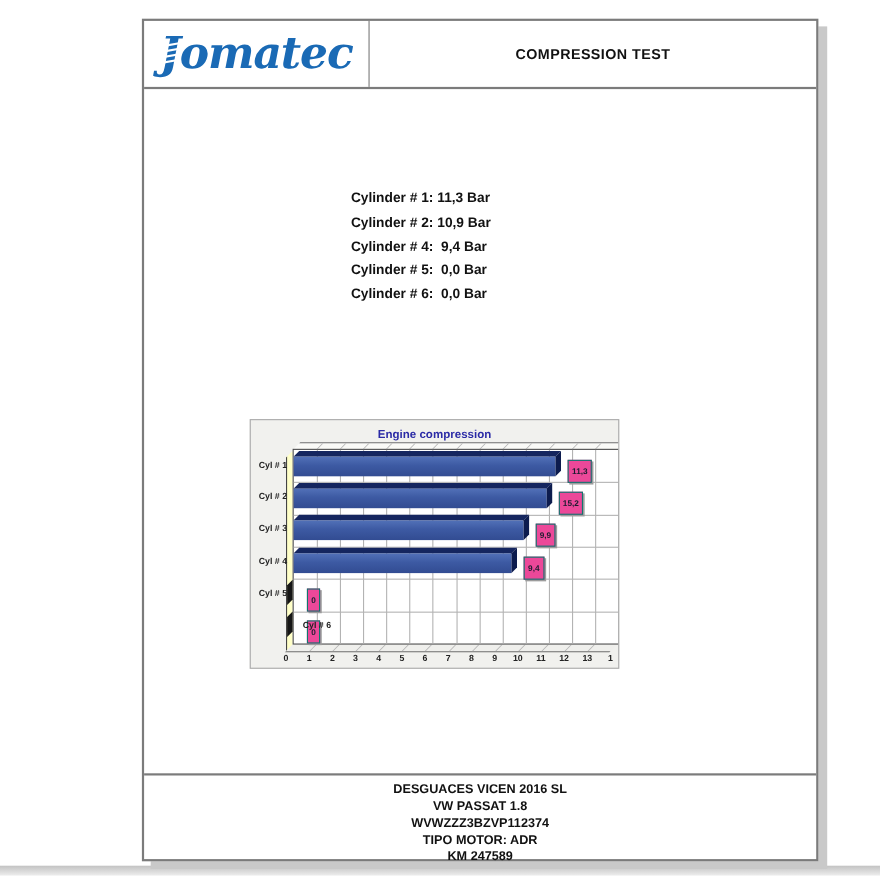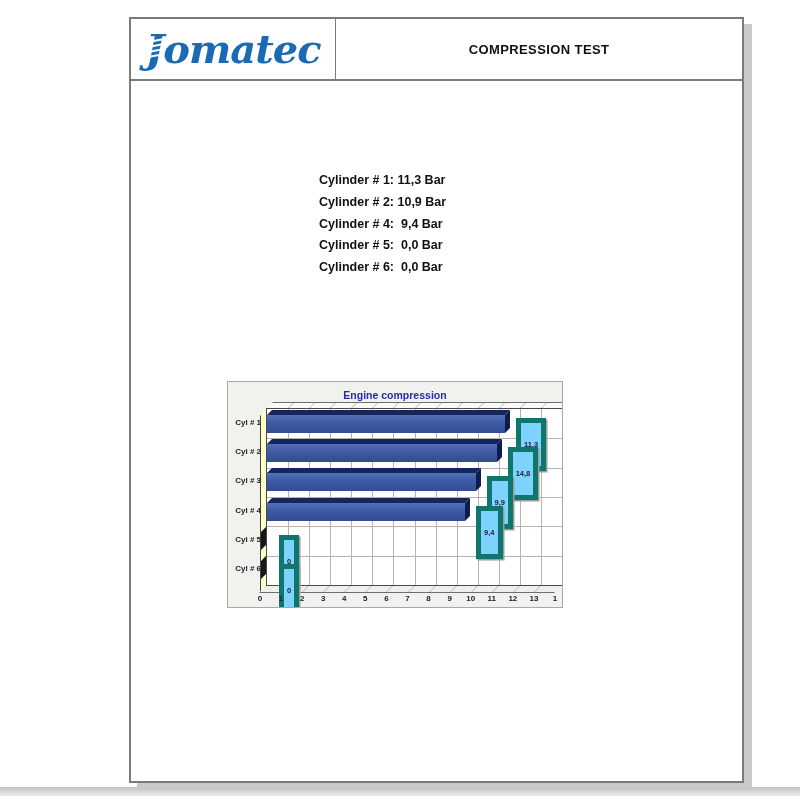--- a/index.html
+++ b/index.html
@@ -51,22 +51,22 @@
            transform:skewX(-45deg); transform-origin:0 0; overflow:hidden; }
 
   .bar { position:absolute; left:0; height:18px;
          background:linear-gradient(180deg,#5271b8 0%,#3d5aa3 45%,#324c92 100%); }
   .bar-top { position:absolute; left:0; top:-5px; width:100%; height:5px;
              background:#15265f; transform:skewX(-45deg); transform-origin:0 100%; }
   .bar-cap { position:absolute; left:100%; top:0; width:5px; height:100%;
              background:#0d1c4e; transform:skewY(-45deg); transform-origin:0 0; }
   .bar.zero .bar-cap { background:#161616; }
 
-  .val-label { position:absolute; height:11px; line-height:11px; padding:16px 3px;
-               background:#7dd3fc; border:5px solid #0f766e;
+  .val-label { position:absolute; height:11px; line-height:11px; padding:4px 3px;
+               background:#ec4899; border:1px solid #0f766e;
                box-shadow:1.5px 1.5px 0 #9c9c9c; font-size:7.5px; font-weight:bold;
                color:#1c1c30; white-space:nowrap; }
 
   .ylab { position:absolute; left:0; width:33px; text-align:right; padding-right:2px;
           font-size:8px; font-weight:bold; color:#222; }
   .xlab { position:absolute; top:212px; width:16px; text-align:center;
           font-size:8px; font-weight:bold; color:#222; }
 
   
   .footer { position:absolute; left:0; right:0; bottom:0; height:78px;
@@ -163,21 +163,21 @@
           <div class="hgrid" style="top: 146.667px;"></div>
           <div class="bar" style="top: 5.5px; width: 238.107px;">
             <div class="bar-top"></div>
             <div class="bar-cap"></div>
           </div>
           <div class="val-label" style="top: 8.5px; left: 249.107px;">11,3</div>
           <div class="bar" style="top: 34.8333px; width: 229.679px;">
             <div class="bar-top"></div>
             <div class="bar-cap"></div>
           </div>
-          <div class="val-label" style="top: 37.8333px; left: 240.679px;">14,8</div>
+          <div class="val-label" style="top: 37.8333px; left: 240.679px;">15,2</div>
           <div class="bar" style="top: 64.1667px; width: 208.607px;">
             <div class="bar-top"></div>
             <div class="bar-cap"></div>
           </div>
           <div class="val-label" style="top: 67.1667px; left: 219.607px;">9,9</div>
           <div class="bar" style="top: 93.5px; width: 198.071px;">
             <div class="bar-top"></div>
             <div class="bar-cap"></div>
           </div>
           <div class="val-label" style="top: 96.5px; left: 209.071px;">9,4</div>
@@ -192,35 +192,42 @@
           </div>
           <div class="val-label" style="top: 155.167px; left: 12px;">0</div>
         </div>
     </div>
     <div id="y-labels">
         <div class="ylab" style="top: 35.6667px;">Cyl # 1</div>
         <div class="ylab" style="top: 65px;">Cyl # 2</div>
         <div class="ylab" style="top: 94.3333px;">Cyl # 3</div>
         <div class="ylab" style="top: 123.667px;">Cyl # 4</div>
         <div class="ylab" style="top: 153px;">Cyl # 5</div>
-        <div class="ylab" style="top: 182.333px;">Cyl # 6</div>
+        <div class="ylab" style="top: 182.333px; padding-left: 40px;">Cyl # 6</div>
       </div>
     <div id="x-labels">
         <div class="xlab" style="left: 24px;">0</div>
         <div class="xlab" style="left: 45.0714px;">1</div>
         <div class="xlab" style="left: 66.1429px;">2</div>
         <div class="xlab" style="left: 87.2143px;">3</div>
         <div class="xlab" style="left: 108.286px;">4</div>
         <div class="xlab" style="left: 129.357px;">5</div>
         <div class="xlab" style="left: 150.429px;">6</div>
         <div class="xlab" style="left: 171.5px;">7</div>
         <div class="xlab" style="left: 192.571px;">8</div>
         <div class="xlab" style="left: 213.643px;">9</div>
         <div class="xlab" style="left: 234.714px;">10</div>
         <div class="xlab" style="left: 255.786px;">11</div>
         <div class="xlab" style="left: 276.857px;">12</div>
         <div class="xlab" style="left: 297.929px;">13</div>
         <div class="xlab" style="left: 319px;">1</div>
       </div>
   </div>
 
+  <div class="footer">
+      <div class="footer-line">DESGUACES VICEN 2016 SL</div>
+      <div class="footer-line">VW PASSAT 1.8</div>
+      <div class="footer-line">WVWZZZ3BZVP112374</div>
+      <div class="footer-line">TIPO MOTOR: ADR</div>
+      <div class="footer-line">KM 247589</div>
+    </div>
 
 </div>
 
 </body></html>

